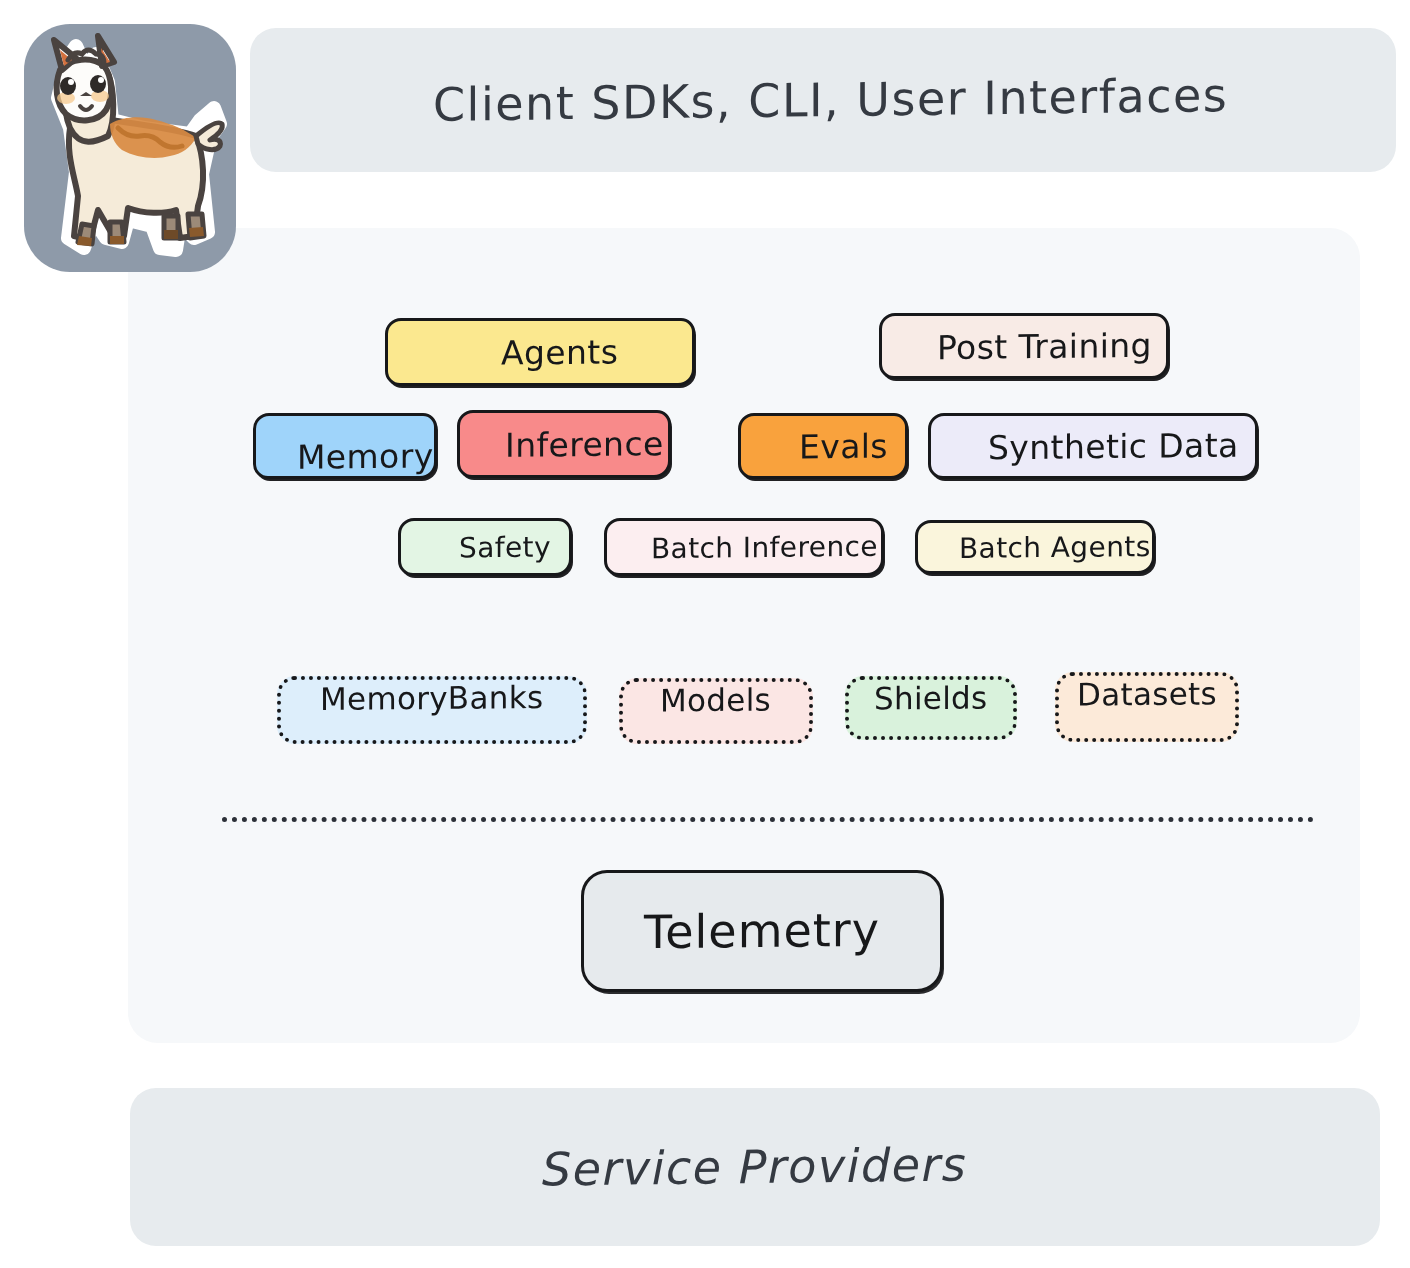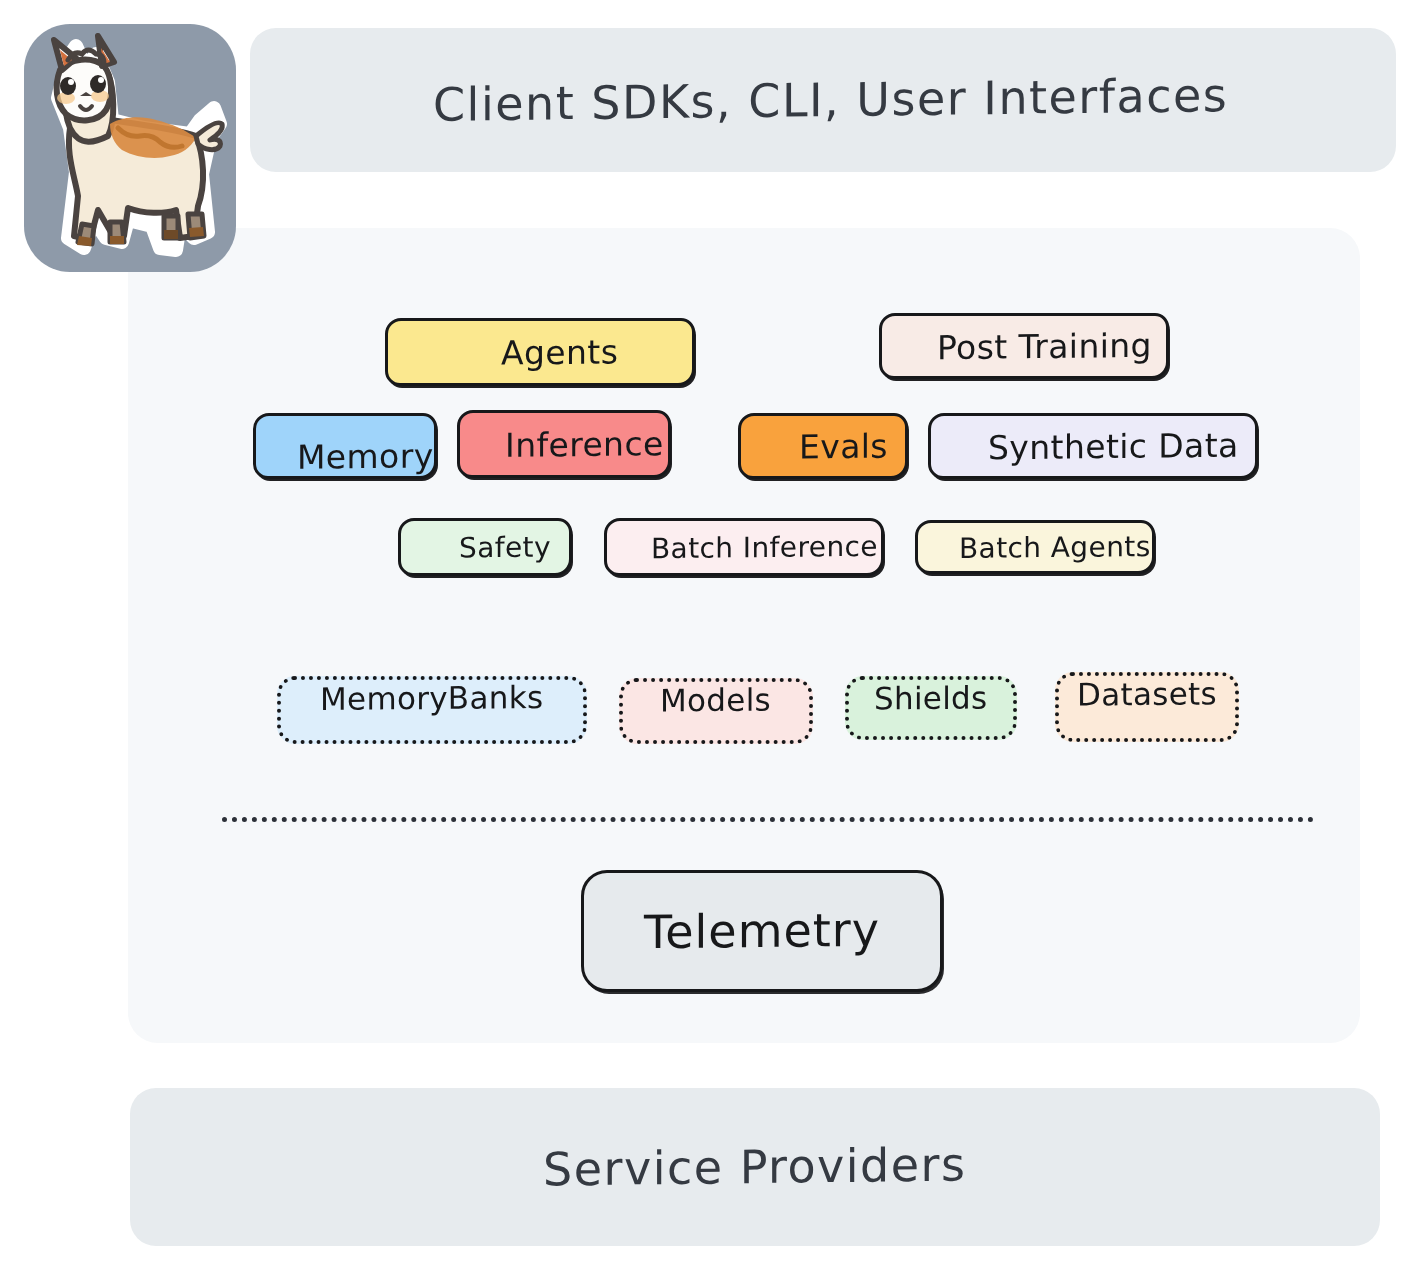--- a/index.html
+++ b/index.html
@@ -40,20 +40,21 @@
     top: 28px;
     width: 1130px;
     height: 144px;
     padding-left: 16px;
   }
   #bottom-banner {
     left: 130px;
     top: 1088px;
     width: 1250px;
     height: 158px;
+    font-style: italic;
   }
   .banner-label {
     font-size: 46px;
     color: #353a42;
     letter-spacing: 1.5px;
     transform: skewY(-0.7deg);
   }
 
   
   #logo-tile {

